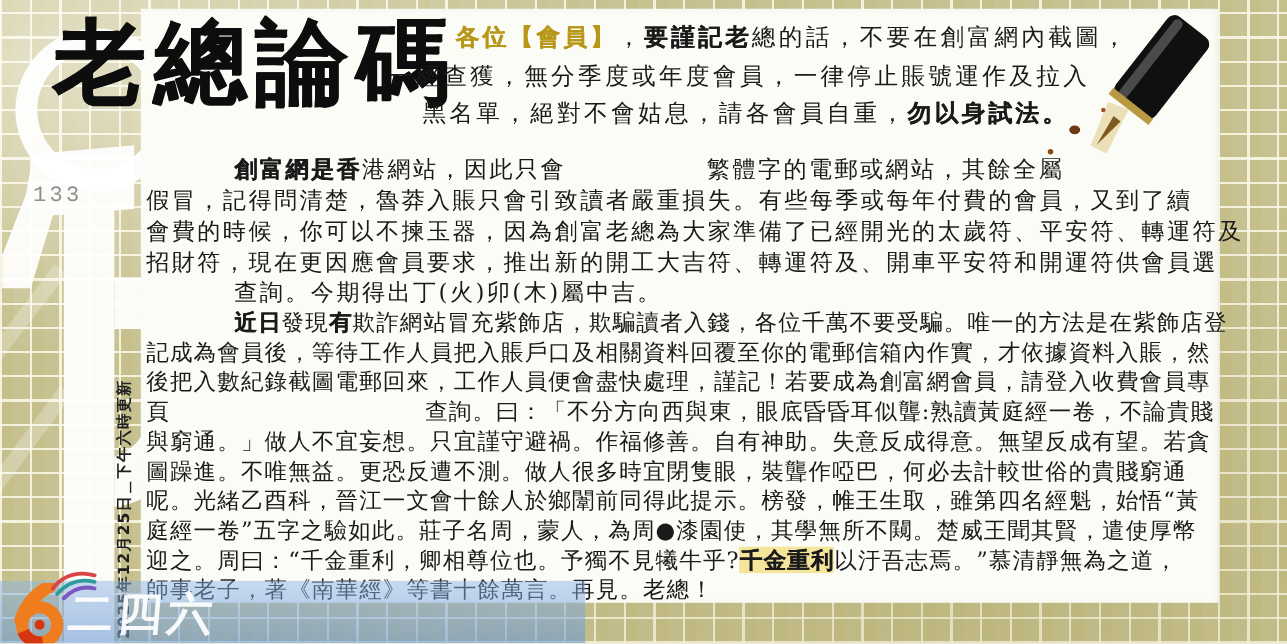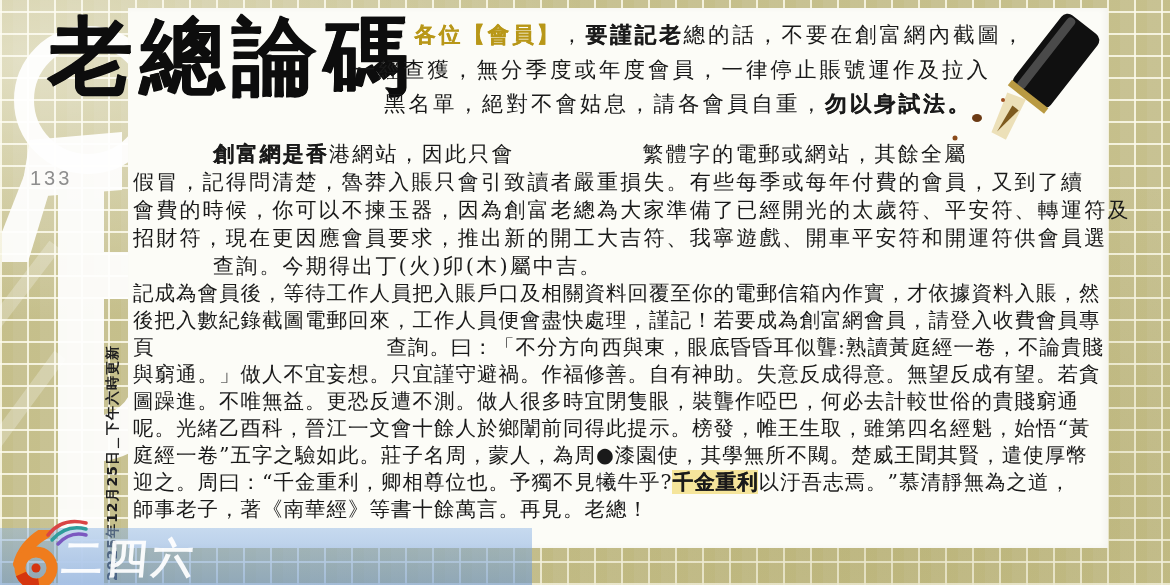--- a/index.html
+++ b/index.html
@@ -19,21 +19,21 @@
     background:#fcfcf7;box-shadow:inset -3px 0 6px rgba(0,0,0,.04);
   }
   .title{
     position:absolute;left:48px;top:10px;
     font-family:"DejaVu Serif", serif;font-weight:900;font-size:84px;line-height:1.1;
     letter-spacing:8px;color:#0d0d0d;text-shadow:1px 0 0 #0d0d0d, 0 1px 0 #0d0d0d;
     white-space:nowrap;
   }
   .issue{
     position:absolute;left:30px;top:167px;
-    font-family:Liberation Sans, sans-serif;font-size:20px;letter-spacing:3px;color:#8e8e8e;
+    font-family:Liberation Mono, monospace;font-size:20px;letter-spacing:3px;color:#8e8e8e;
   }
   .date-note{
     position:absolute;left:104px;top:581px;transform:rotate(-90deg);transform-origin:0 0;
     font-family:"DejaVu Sans", sans-serif;font-weight:700;font-size:14px;letter-spacing:1px;
     color:#202020;white-space:nowrap;
   }
   .para{position:absolute;color:#1a1a1a;}
   .tline{white-space:nowrap;}
   .tline .b{font-weight:bold;text-shadow:.5px 0 0 #1a1a1a;}
   .tline .hl{font-weight:bold;color:#b89718;text-shadow:.5px 0 0 #b89718;}
@@ -84,24 +84,25 @@
   <div id="article">
       <div class="para" style="left: 348px; top: 18px; width: 700px; font-size: 21.5px; letter-spacing: 3px; line-height: 34.5px;">
         <div class="tline" style="padding-left: 66px;"><span class="hl">各位【會員】</span><span>，</span><span class="b">要謹記老</span><span>總的話，不要在創富網內截圖，</span></div>
         <div class="tline" style="padding-left: 6px;"><span>一經查獲，無分季度或年度會員，一律停止賬號運作及拉入</span></div>
         <div class="tline" style="padding-left: 36px;"><span>黑名單，絕對不會姑息，請各會員自重，</span><span class="b">勿以身試法。</span></div>
       </div>
       <div class="para" style="left: 133px; top: 112px; width: 980px; font-size: 21px; letter-spacing: 2.2px; line-height: 28px; margin-top: 28px;">
         <div class="tline" style="padding-left: 80px;"><span class="b">創富網是香</span><span>港網站，因此只會</span><span class="gap" style="width: 128px;"></span><span>繁體字的電郵或網站，其餘全屬</span></div>
         <div class="tline"><span>假冒，記得問清楚，魯莽入賬只會引致讀者嚴重損失。有些每季或每年付費的會員，又到了續</span></div>
         <div class="tline"><span>會費的時候，你可以不揀玉器，因為創富老總為大家準備了已經開光的太歲符、平安符、轉運符及</span></div>
-        <div class="tline"><span>招財符，現在更因應會員要求，推出新的開工大吉符、我寧遊戲、開車平安符和開運符供會員選</span></div>
+        <div class="tline"><span>招財符，現在更因應會員要求，推出新的開工大吉符、轉運符及、開車平安符和開運符供會員選</span></div>
         <div class="tline" style="padding-left: 80px;"><span>查詢。今期得出丁(火)卯(木)屬中吉。</span></div>
       </div>
       <div class="para" style="left: 133px; top: 280px; width: 980px; font-size: 20.5px; letter-spacing: 1px; line-height: 27px;">
+        <div class="tline" style="padding-left: 80px;"><span class="b">近日</span><span>發現</span><span class="b">有</span><span>欺詐網站冒充紫飾店，欺騙讀者入錢，各位千萬不要受騙。唯一的方法是在紫飾店登</span></div>
         <div class="tline"><span>記成為會員後，等待工作人員把入賬戶口及相關資料回覆至你的電郵信箱內作實，才依據資料入賬，然</span></div>
         <div class="tline"><span>後把入數紀錄截圖電郵回來，工作人員便會盡快處理，謹記！若要成為創富網會員，請登入收費會員專</span></div>
         <div class="tline"><span>頁</span><span class="gap" style="width: 232px;"></span><span>查詢。曰：「不分方向西與東，眼底昏昏耳似聾:熟讀黃庭經一卷，不論貴賤</span></div>
         <div class="tline"><span>與窮通。」做人不宜妄想。只宜謹守避禍。作福修善。自有神助。失意反成得意。無望反成有望。若貪</span></div>
         <div class="tline"><span>圖躁進。不唯無益。更恐反遭不測。做人很多時宜閉隻眼，裝聾作啞巴，何必去計較世俗的貴賤窮通</span></div>
         <div class="tline"><span>呢。光緒乙酉科，晉江一文會十餘人於鄉闈前同得此提示。榜發，帷王生取，雖第四名經魁，始悟“黃</span></div>
         <div class="tline"><span>庭經一卷”五字之驗如此。莊子名周，蒙人，為周●漆園使，其學無所不闚。楚威王聞其賢，遣使厚幣</span></div>
         <div class="tline"><span>迎之。周曰：“千金重利，卿相尊位也。予獨不見犧牛乎?</span><span class="bhl">千金重利</span><span>以汙吾志焉。”慕清靜無為之道，</span></div>
         <div class="tline"><span>師事老子，著《南華經》等書十餘萬言。再見。老總！</span></div>
       </div>

